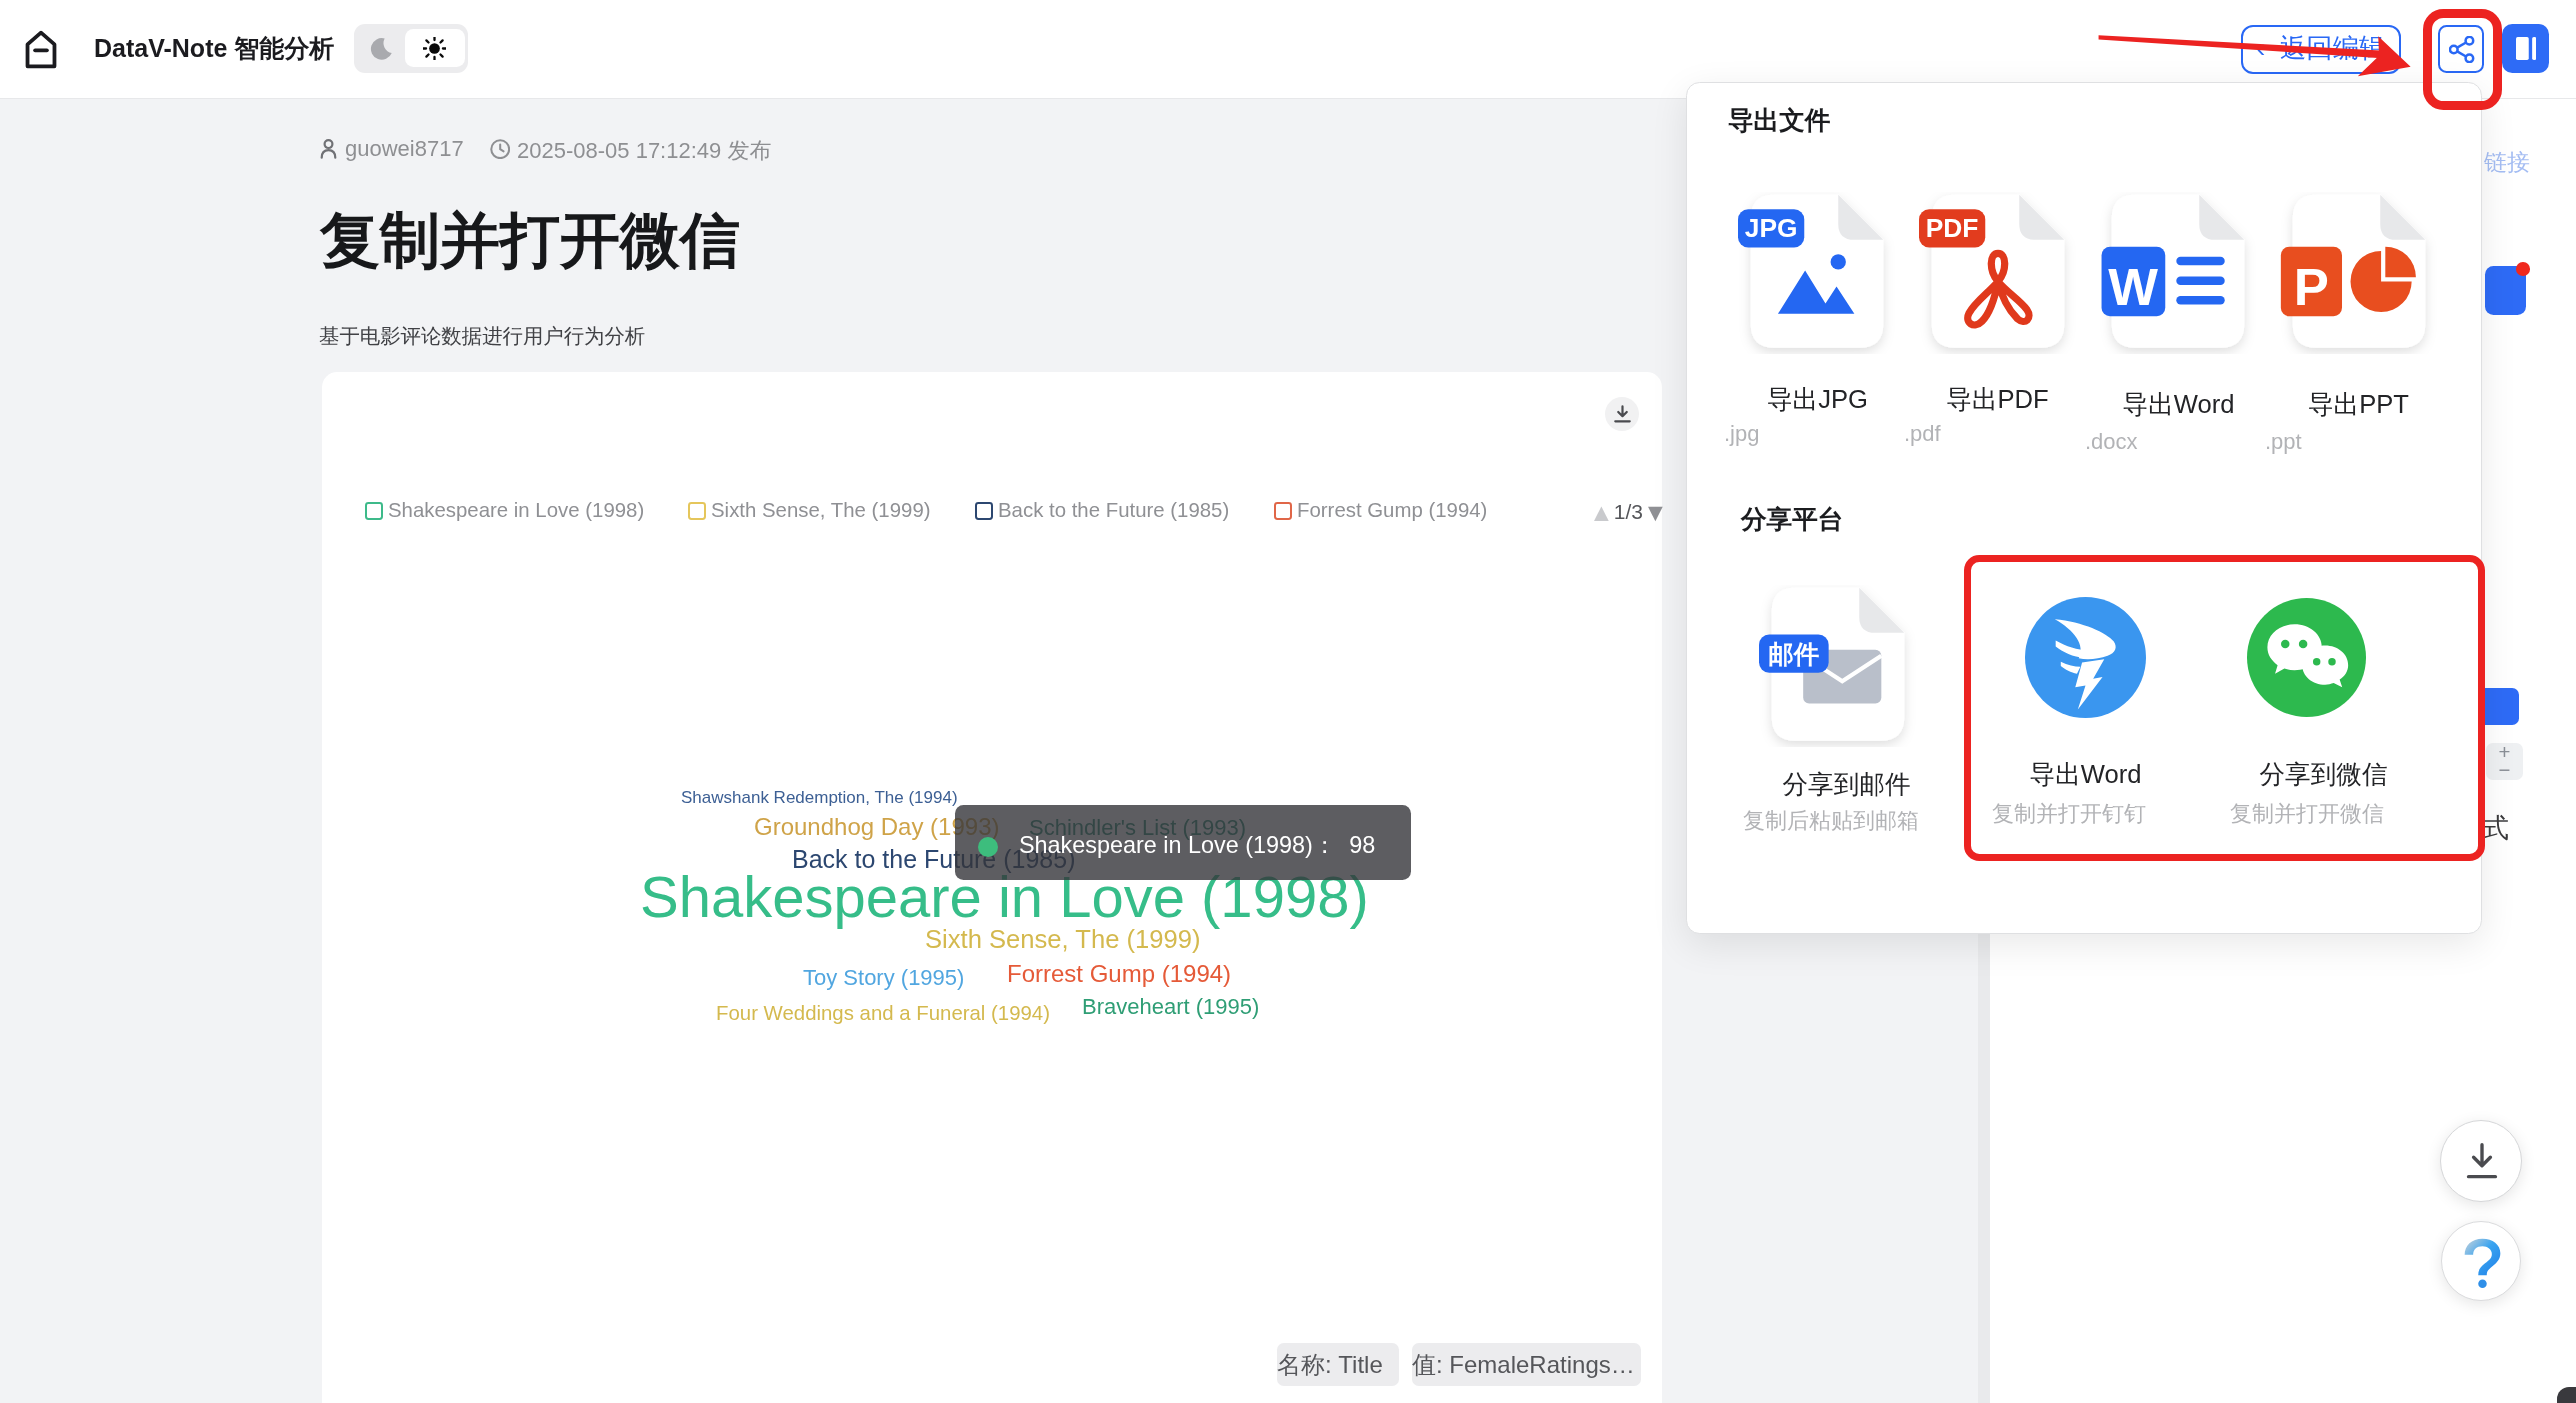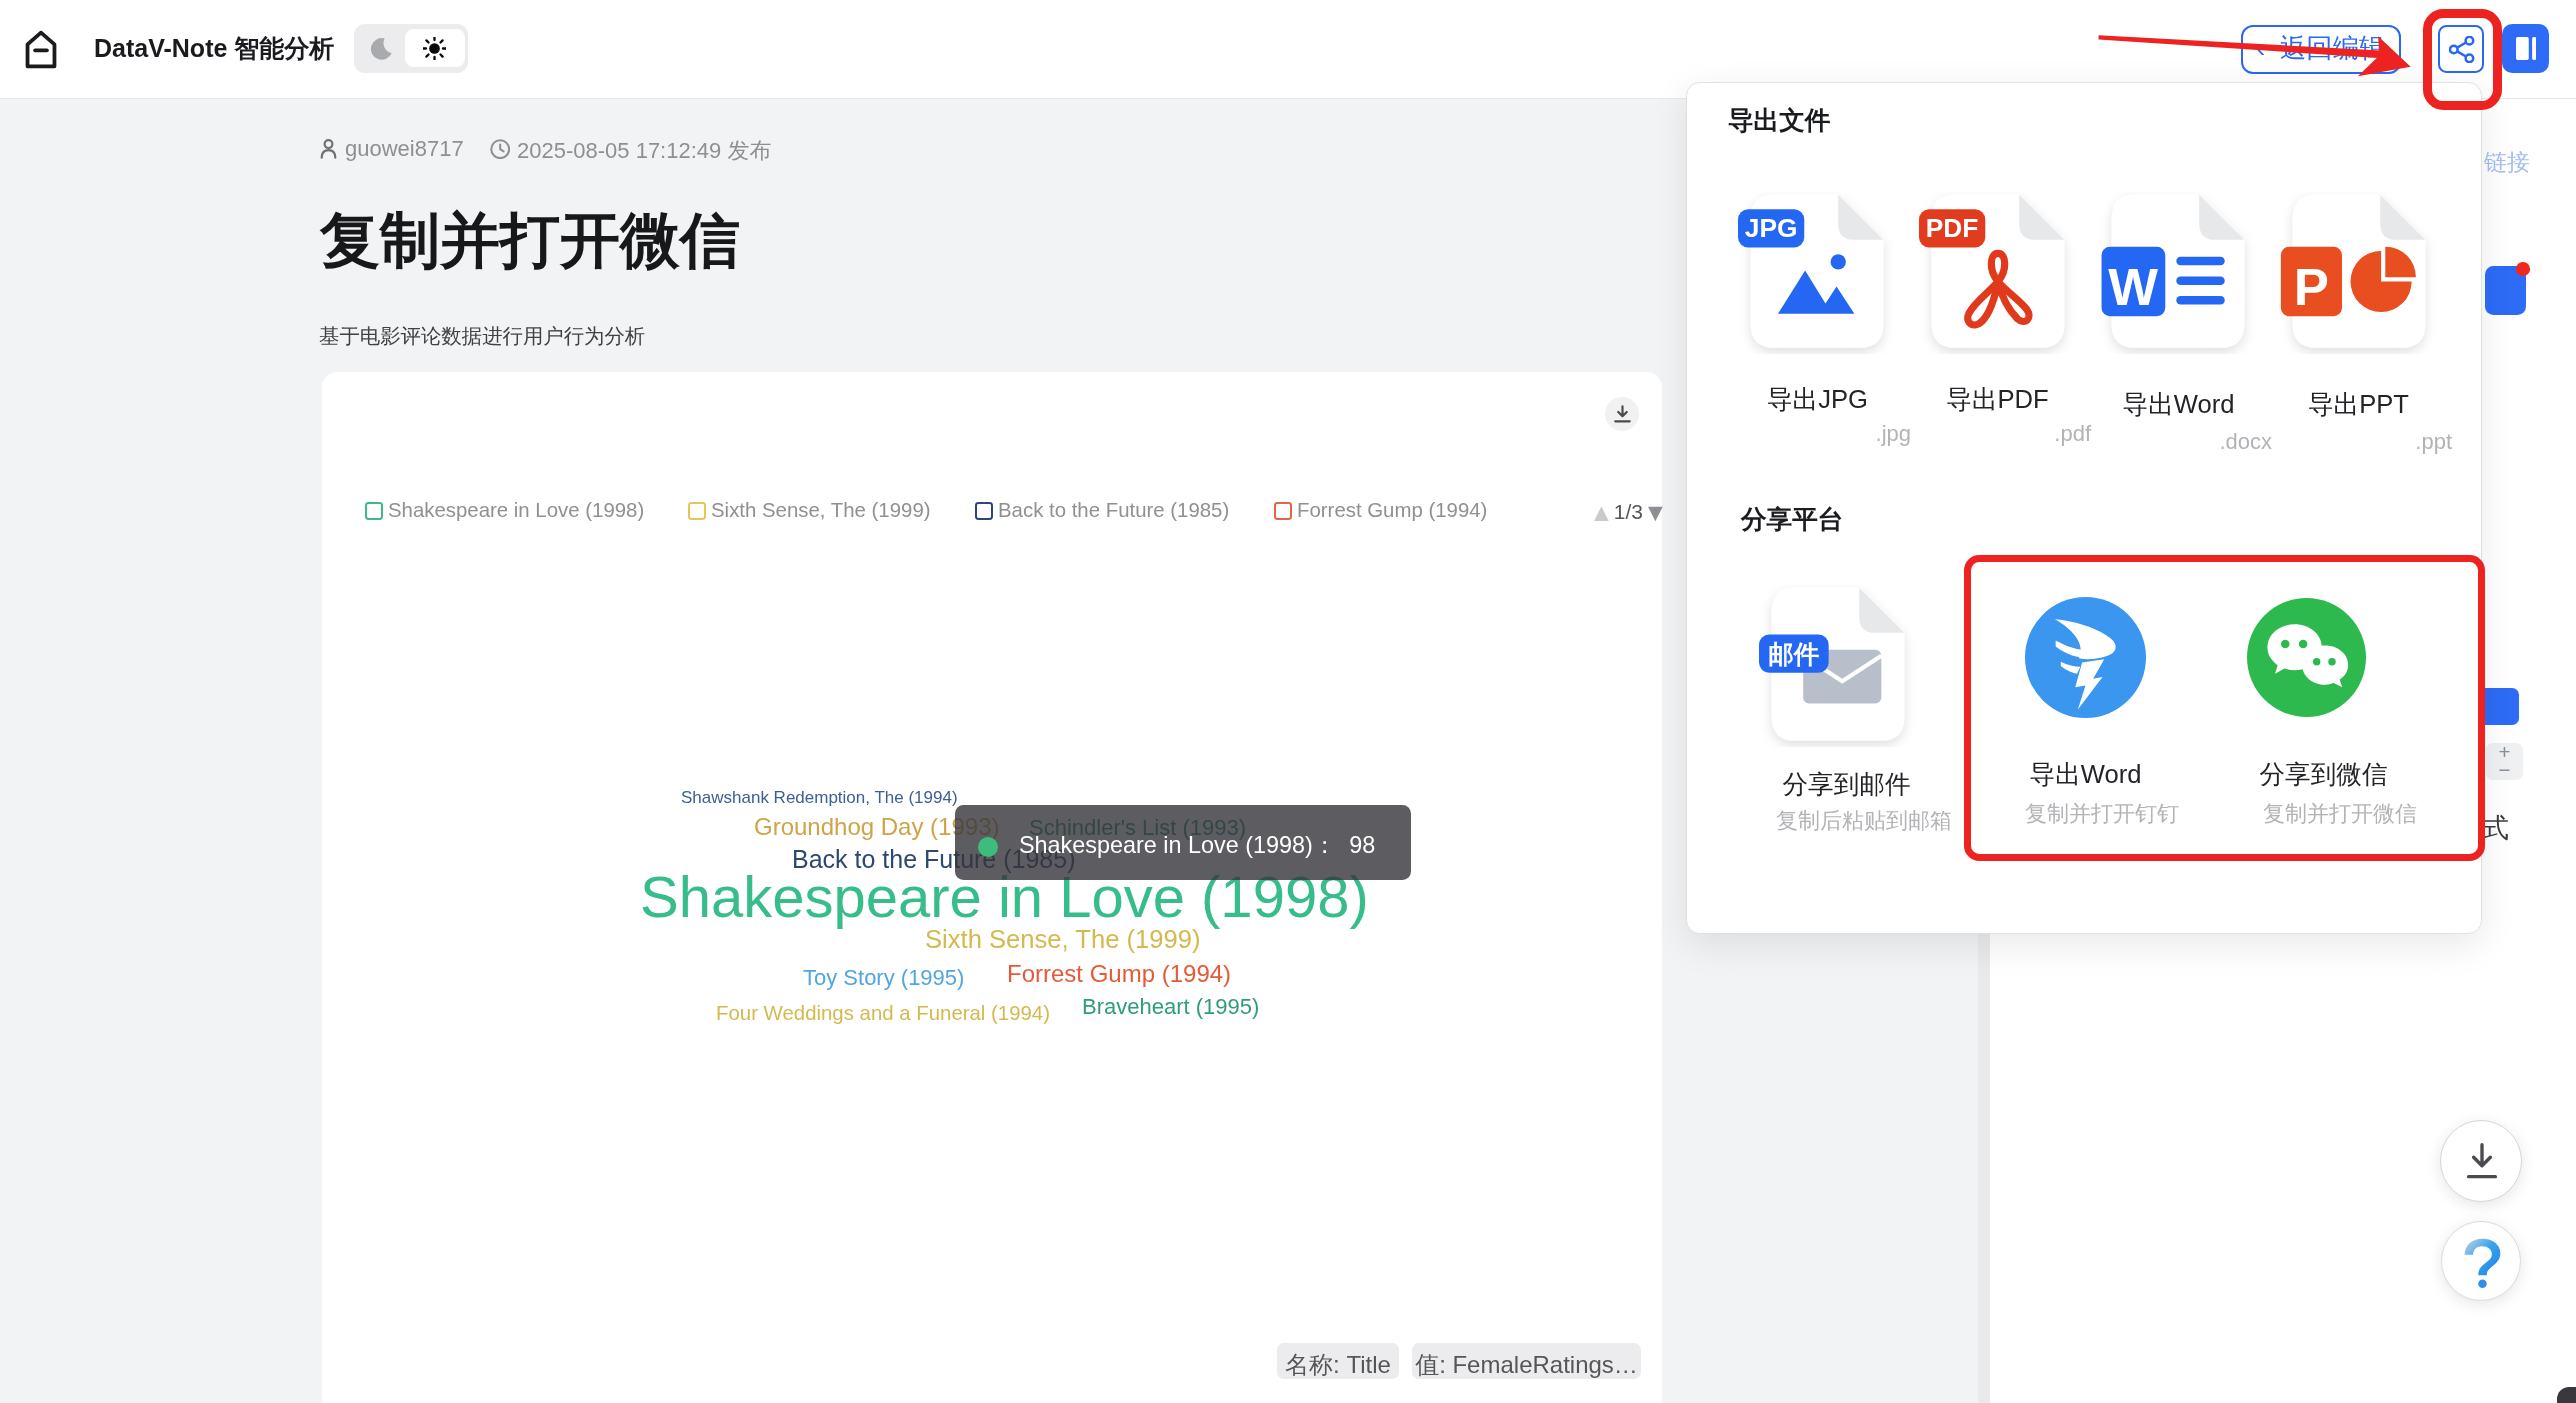--- a/index.html
+++ b/index.html
@@ -34,26 +34,26 @@
 .legitem{top:129px;font-size:20.4px;color:#8f9094;height:20.4px}
 .legsq{position:absolute;left:0;top:0.9px;width:18px;height:18px;border-radius:3.4px;border:2.6px solid}
 .legtx{position:absolute;left:23px;top:-1.7px;white-space:nowrap}
 #pager{left:1267px;top:126px;font-size:21px;color:#55565a}
 
 .w{position:absolute;white-space:nowrap;line-height:1}
 
 #tooltip{left:633px;top:433px;width:456px;height:75px;background:rgba(53,53,57,.80);border-radius:8.5px;color:#fff}
 #tooltip .dot{position:absolute;left:23px;top:31.5px;width:20.4px;height:20.4px;border-radius:50%;background:#3dbd7d}
 #tooltip .tx{position:absolute;left:64px;top:24px;font-size:23.4px;white-space:nowrap}
-.chip{top:971px;height:36px;background:#ececee;border-radius:6.8px;color:#55565a;font-size:24px;line-height:43px;text-align:center}
+.chip{top:971px;height:43px;background:#ececee;border-radius:6.8px;color:#55565a;font-size:24px;line-height:43px;}
 
 #popup{left:1686px;top:82px;width:796px;height:852px;background:#fff;border:1.7px solid #dfe0e2;border-radius:13.6px;box-shadow:0 10.2px 37px rgba(0,0,0,.09)}
 .ph{position:absolute;font-size:25.6px;font-weight:700;color:#1b1c1f}
 .explabel{position:absolute;font-size:25.6px;font-weight:500;color:#232427;width:187px;text-align:center}
-.exsub{position:absolute;font-size:22px;color:#b2b3b6;width:187px;text-align:right}
+.exsub{position:absolute;font-size:22px;color:#b2b3b6;width:187px;text-align:left}
 #redrect{left:1964px;top:555px;width:521px;height:306px;border:7.7px solid #ec2321;border-radius:15.3px}
 
 #redring{left:2423px;top:8.5px;width:79px;height:101px;border:9.4px solid #ec2321;border-radius:20.4px}
 
 .fcircle{border-radius:50%;background:#fff;box-shadow:0 3.4px 15.3px rgba(0,0,0,.10)}
 #fdl{left:2440px;top:1120px;width:82px;height:82px;border:1.7px solid #d6d7d9}
 #fhelp{left:2441px;top:1221px;width:80px;height:80px;border:1.7px solid #dadbdd}
 #darkcorner{left:2557px;top:1387px;width:19px;height:17px;background:#39393d;border-top-left-radius:12px}
 </style>
 </head>

